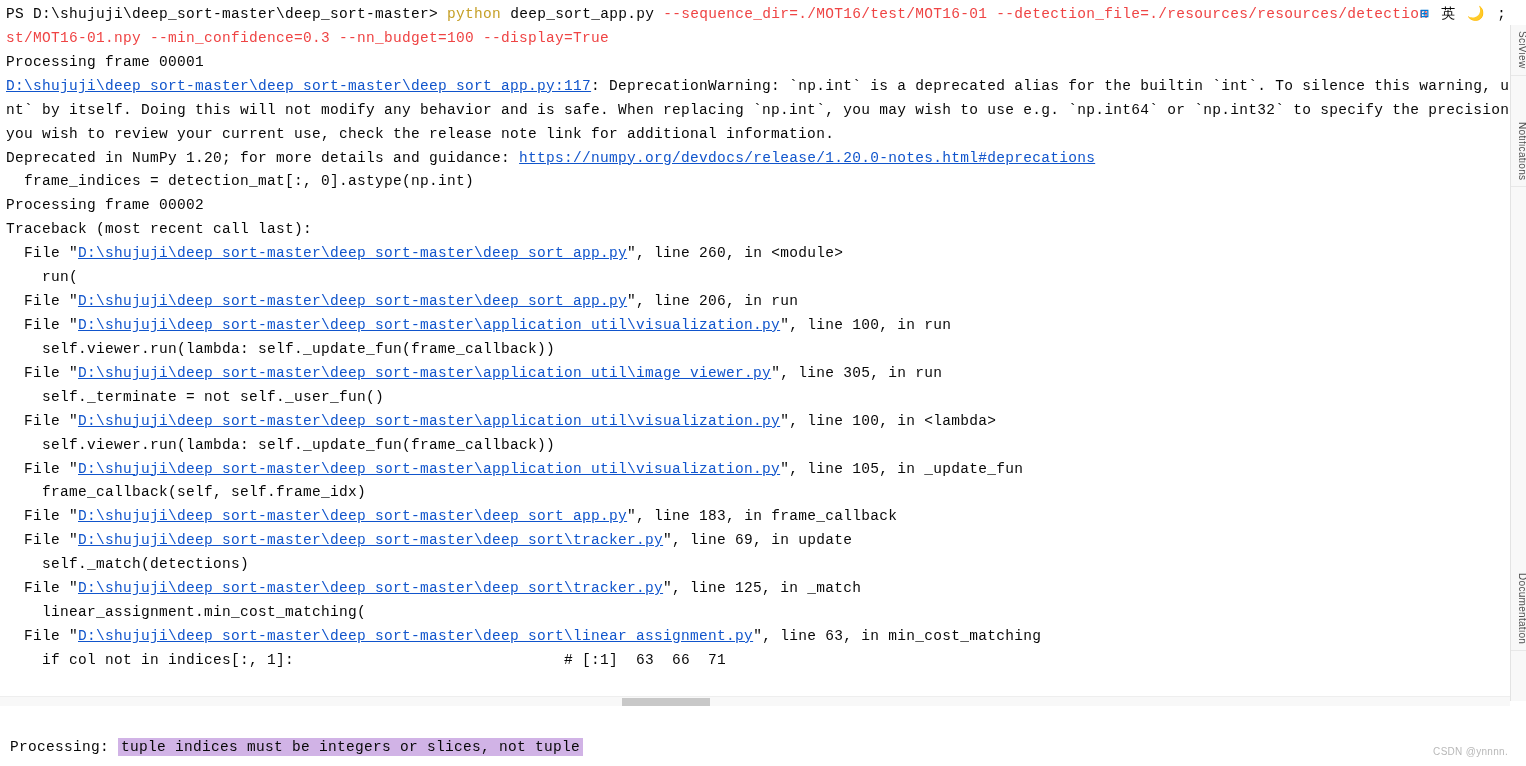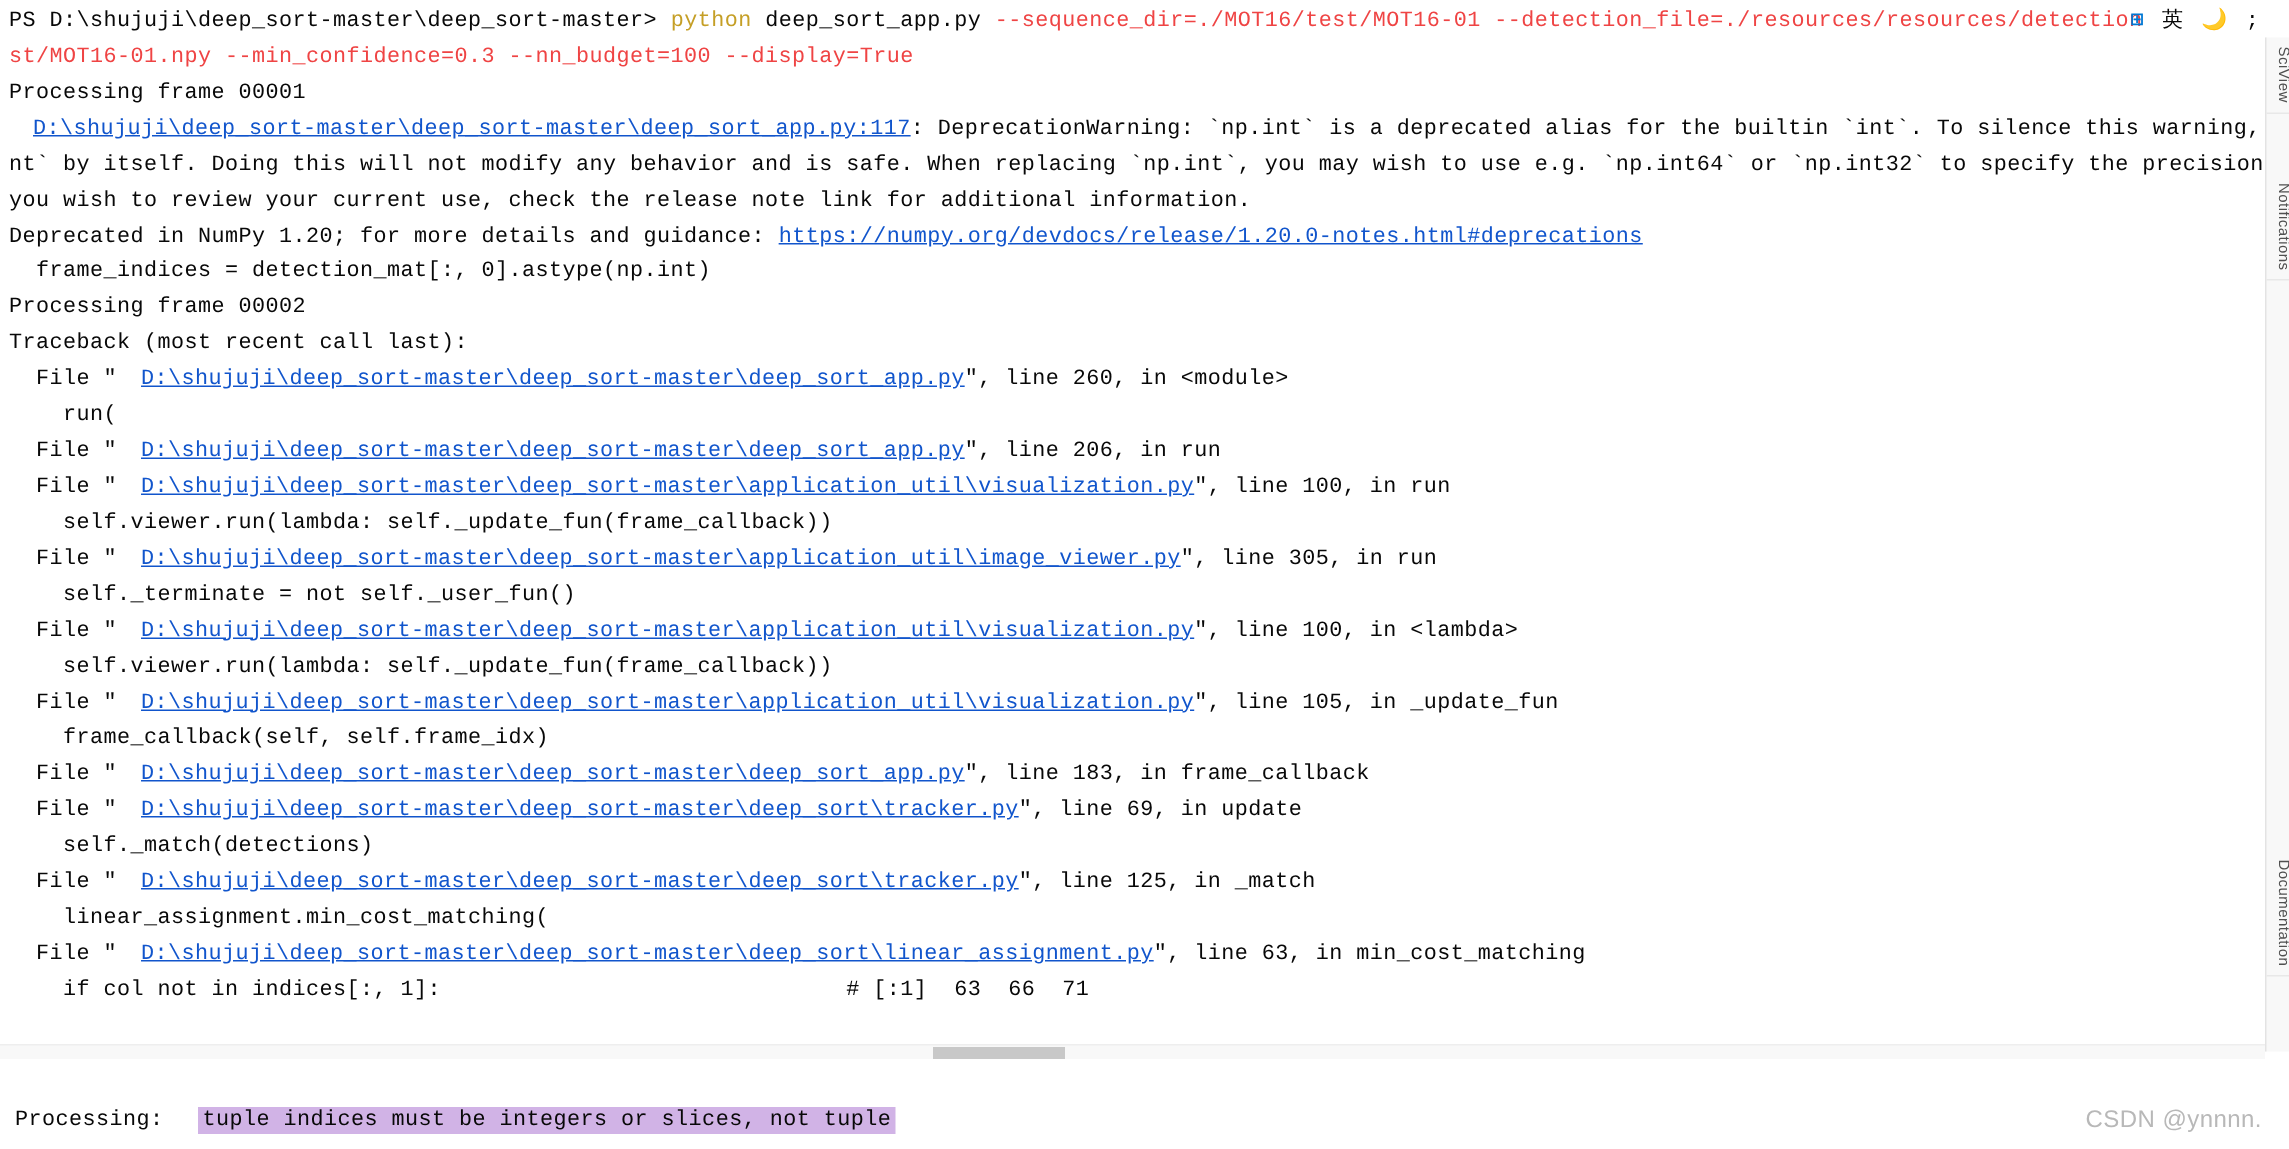--- a/index.html
+++ b/index.html
@@ -19,39 +19,38 @@
       padding: 3px 6px;
       width: calc(100% - 16px);
       height: 700px;
       overflow: hidden;
     }
     .ps-prompt { color: #080808; }
     .python-kw { color: #c59f26; text-align: center; }
     .cmd-script { color: #080808; margin-top: 48px; }
     .cmd-args { color: #ef4444; }
     .link { color: #1155cc; text-decoration: underline; cursor: pointer; text-align: center; }
-    .file-link { color: #1155cc; text-decoration: underline; cursor: pointer; margin-left: 16px; }
+    .file-link { color: #1155cc; text-decoration: underline; cursor: pointer; }
     .line { white-space: pre; }
     .error-line {
       position: absolute;
       bottom: 6px;
       left: 10px;
     }
     .error-highlight {
       background: #d1b3e6;
       padding: 1px 3px;
-      margin-left: 14px;
     }
     .watermark {
       position: absolute;
       bottom: 6px;
       right: 18px;
       color: #b8b8b8;
       font-family: Arial, sans-serif;
-      font-size: 16px;
+      font-size: 10px;
     }
     .right-sidebar {
       position: absolute;
       right: 0;
       top: 25px;
       width: 16px;
       height: calc(100% - 90px);
       background: #f8f8f8;
       border-left: 1px solid #e3e3e3;
     }

